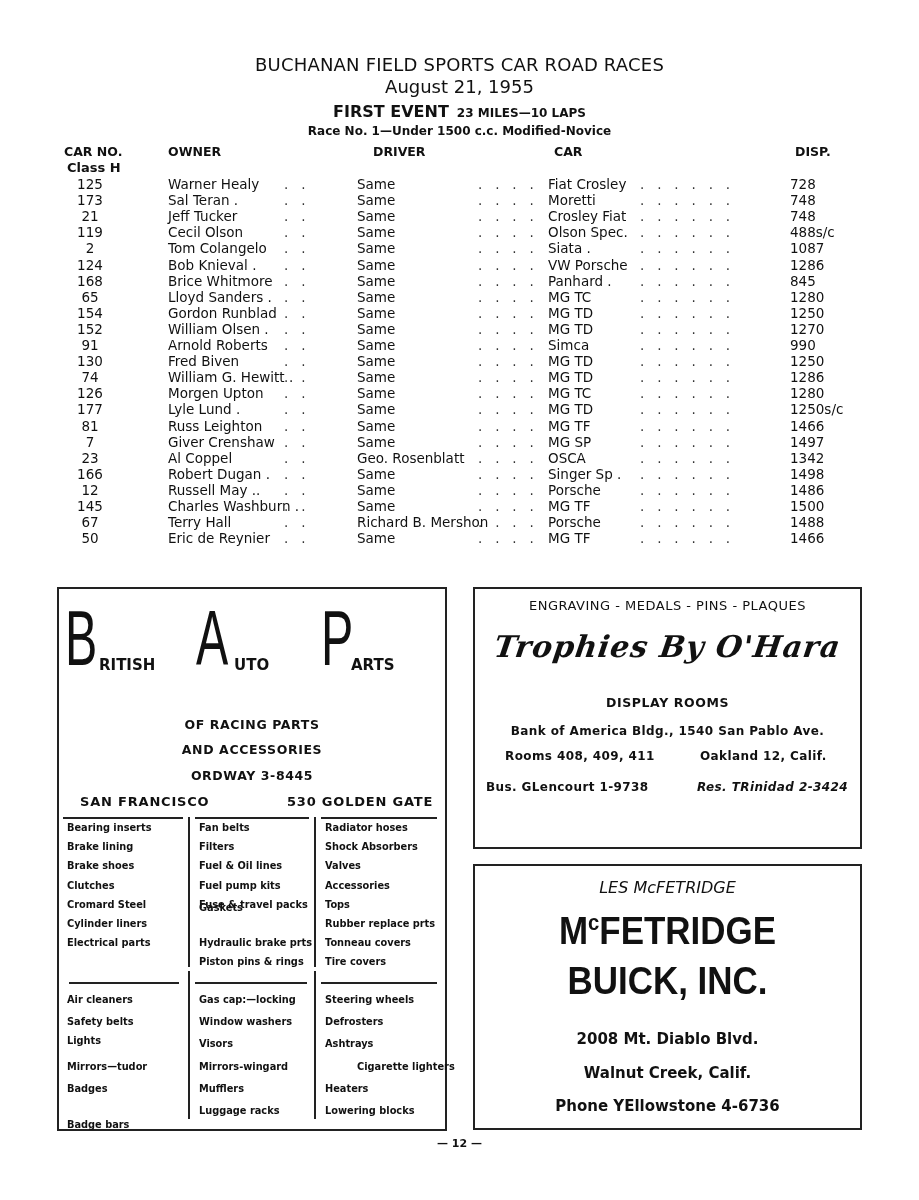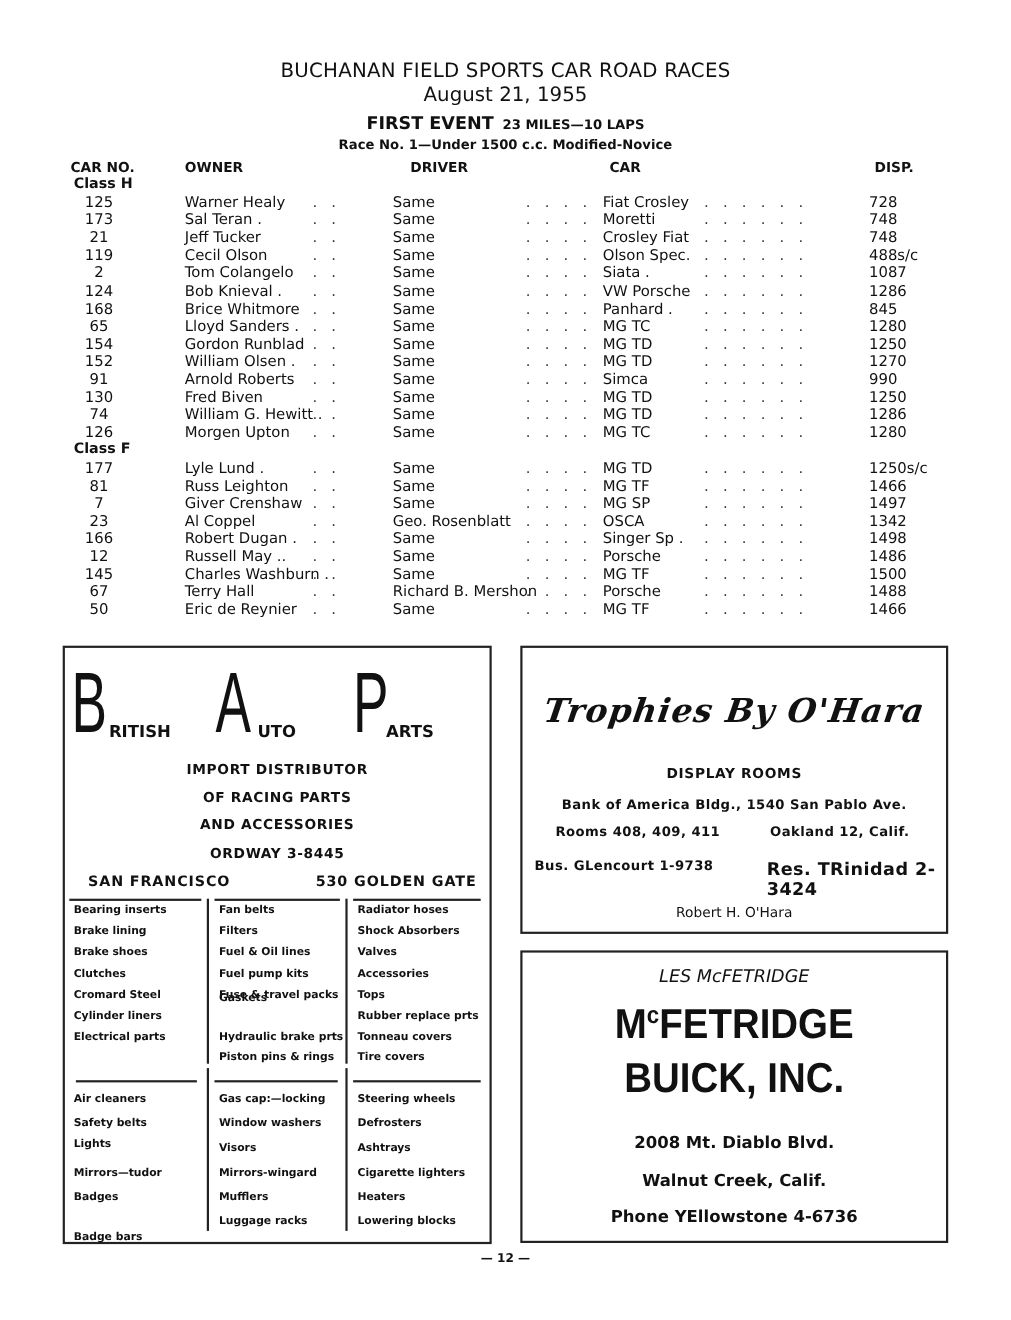--- a/index.html
+++ b/index.html
@@ -200,23 +200,20 @@
       <span class="c-no">126</span>
       <span class="c-owner">Morgen Upton</span>
       <span class="c-driver">Same</span>
       <span class="c-car">MG TC</span>
       <span class="c-disp">1280</span>
       <span class="dots d1" style="white-space: pre;">.   .</span>
       <span class="dots d2" style="white-space: pre;">.   .   .   .</span>
       <span class="dots d3" style="white-space: pre;">.   .   .   .   .   .</span>
     </div>
     <div class="row">
-      <span class="cls">Class F</span>
-    </div>
-    <div class="row">
       <span class="c-no">177</span>
       <span class="c-owner">Lyle Lund .</span>
       <span class="c-driver">Same</span>
       <span class="c-car">MG TD</span>
       <span class="c-disp">1250s/c</span>
       <span class="dots d1" style="white-space: pre;">.   .</span>
       <span class="dots d2" style="white-space: pre;">.   .   .   .</span>
       <span class="dots d3" style="white-space: pre;">.   .   .   .   .   .</span>
     </div>
     <div class="row">
@@ -301,21 +298,20 @@
     </div>
   </div>
 
 <div class="box bap">
   <span class="big" style="left:6px">B</span>
   <span class="small" style="left:40px">RITISH</span>
   <span class="big" style="left:137px">A</span>
   <span class="small" style="left:175px">UTO</span>
   <span class="big" style="left:262px">P</span>
   <span class="small" style="left:292px">ARTS</span>
-  <div class="line" style="top:103px">IMPORT DISTRIBUTOR</div>
   <div class="line" style="top:128px">OF RACING PARTS</div>
   <div class="line" style="top:153px">AND ACCESSORIES</div>
   <div class="line" style="top:179px">ORDWAY 3-8445</div>
   <div class="sf" style="left:21px">SAN FRANCISCO</div>
   <div class="sf" style="left:228px">530 GOLDEN GATE</div>
 
   <div class="hrule" style="top:228px; left:4px; width:120px;"></div>
   <div class="hrule" style="top:228px; left:136px; width:114px;"></div>
   <div class="hrule" style="top:228px; left:262px; width:116px;"></div>
   <div class="vrule" style="left:129px; top:228px; height:150px;"></div>
@@ -371,36 +367,36 @@
         <div style="top: 22.2px;">Window washers</div>
         <div style="top: 44.4px;">Visors</div>
         <div style="top: 66.6px;">Mirrors-wingard</div>
         <div style="top: 88.8px;">Mufflers</div>
         <div style="top: 111px;">Luggage racks</div>
       </div>
       <div class="partscol" style="left: 262px; top: 405px;">
         <div style="top: 0px;">Steering wheels</div>
         <div style="top: 22.2px;">Defrosters</div>
         <div style="top: 44.4px;">Ashtrays</div>
-        <div style="top: 66.6px;">Cigarette lighters</div>
+        <div style="top: 66.6px; margin-left: 32px;">Cigarette lighters</div>
         <div style="top: 88.8px;">Heaters</div>
         <div style="top: 111px;">Lowering blocks</div>
       </div>
     </div>
 </div>
 
 <div class="box oh">
+  <div class="t" style="top:9px; font-size:13px; letter-spacing:0.5px;">ENGRAVING  -  MEDALS  -  PINS  -  PLAQUES</div>
   <div class="t script" style="top:40px;">Trophies By O'Hara</div>
   <div class="t" style="top:106px; font-size:12.5px; font-weight:bold; letter-spacing:0.6px;">DISPLAY ROOMS</div>
   <div class="t" style="top:135px; font-size:12px; font-weight:bold; letter-spacing:0.4px;">Bank of America Bldg., 1540 San Pablo Ave.</div>
   <div class="abs" style="left:30px; top:160px; font-size:12px; font-weight:bold; letter-spacing:0.4px;">Rooms 408, 409, 411</div>
   <div class="abs" style="left:225px; top:160px; font-size:12px; font-weight:bold; letter-spacing:0.4px;">Oakland 12, Calif.</div>
   <div class="abs" style="left:11px; top:191px; font-size:12px; font-weight:bold; letter-spacing:0.4px;">Bus. GLencourt 1-9738</div>
-  <div class="abs" style="left:222px; top:191px; font-size:16px; font-weight:bold; letter-spacing:0.4px;">Res. TRinidad 2-3424</div>
-  <div class="t" style="top:233px; font-size:12.5px;">Robert H. O'Hara</div>
+  <div class="abs" style="left:222px; top:191px; font-size:12px; font-weight:bold; letter-spacing:0.4px;font-style:italic;">Res. TRinidad 2-3424</div>
 </div>
 
 <div class="box mc">
   <div class="t" style="top:12px; font-size:16px;font-style:italic;">LES McFETRIDGE</div>
   <div class="t huge" style="top:44px;"><span>M</span><sup style="font-size:22px">c</sup><span>FETRIDGE</span></div>
   <div class="t huge" style="top:94px;">BUICK, INC.</div>
   <div class="t" style="top:164px; font-size:15px; font-weight:bold;">2008 Mt. Diablo Blvd.</div>
   <div class="t" style="top:198px; font-size:15px; font-weight:bold;">Walnut Creek, Calif.</div>
   <div class="t" style="top:231px; font-size:15px; font-weight:bold;">Phone YEllowstone 4-6736</div>
 </div>

